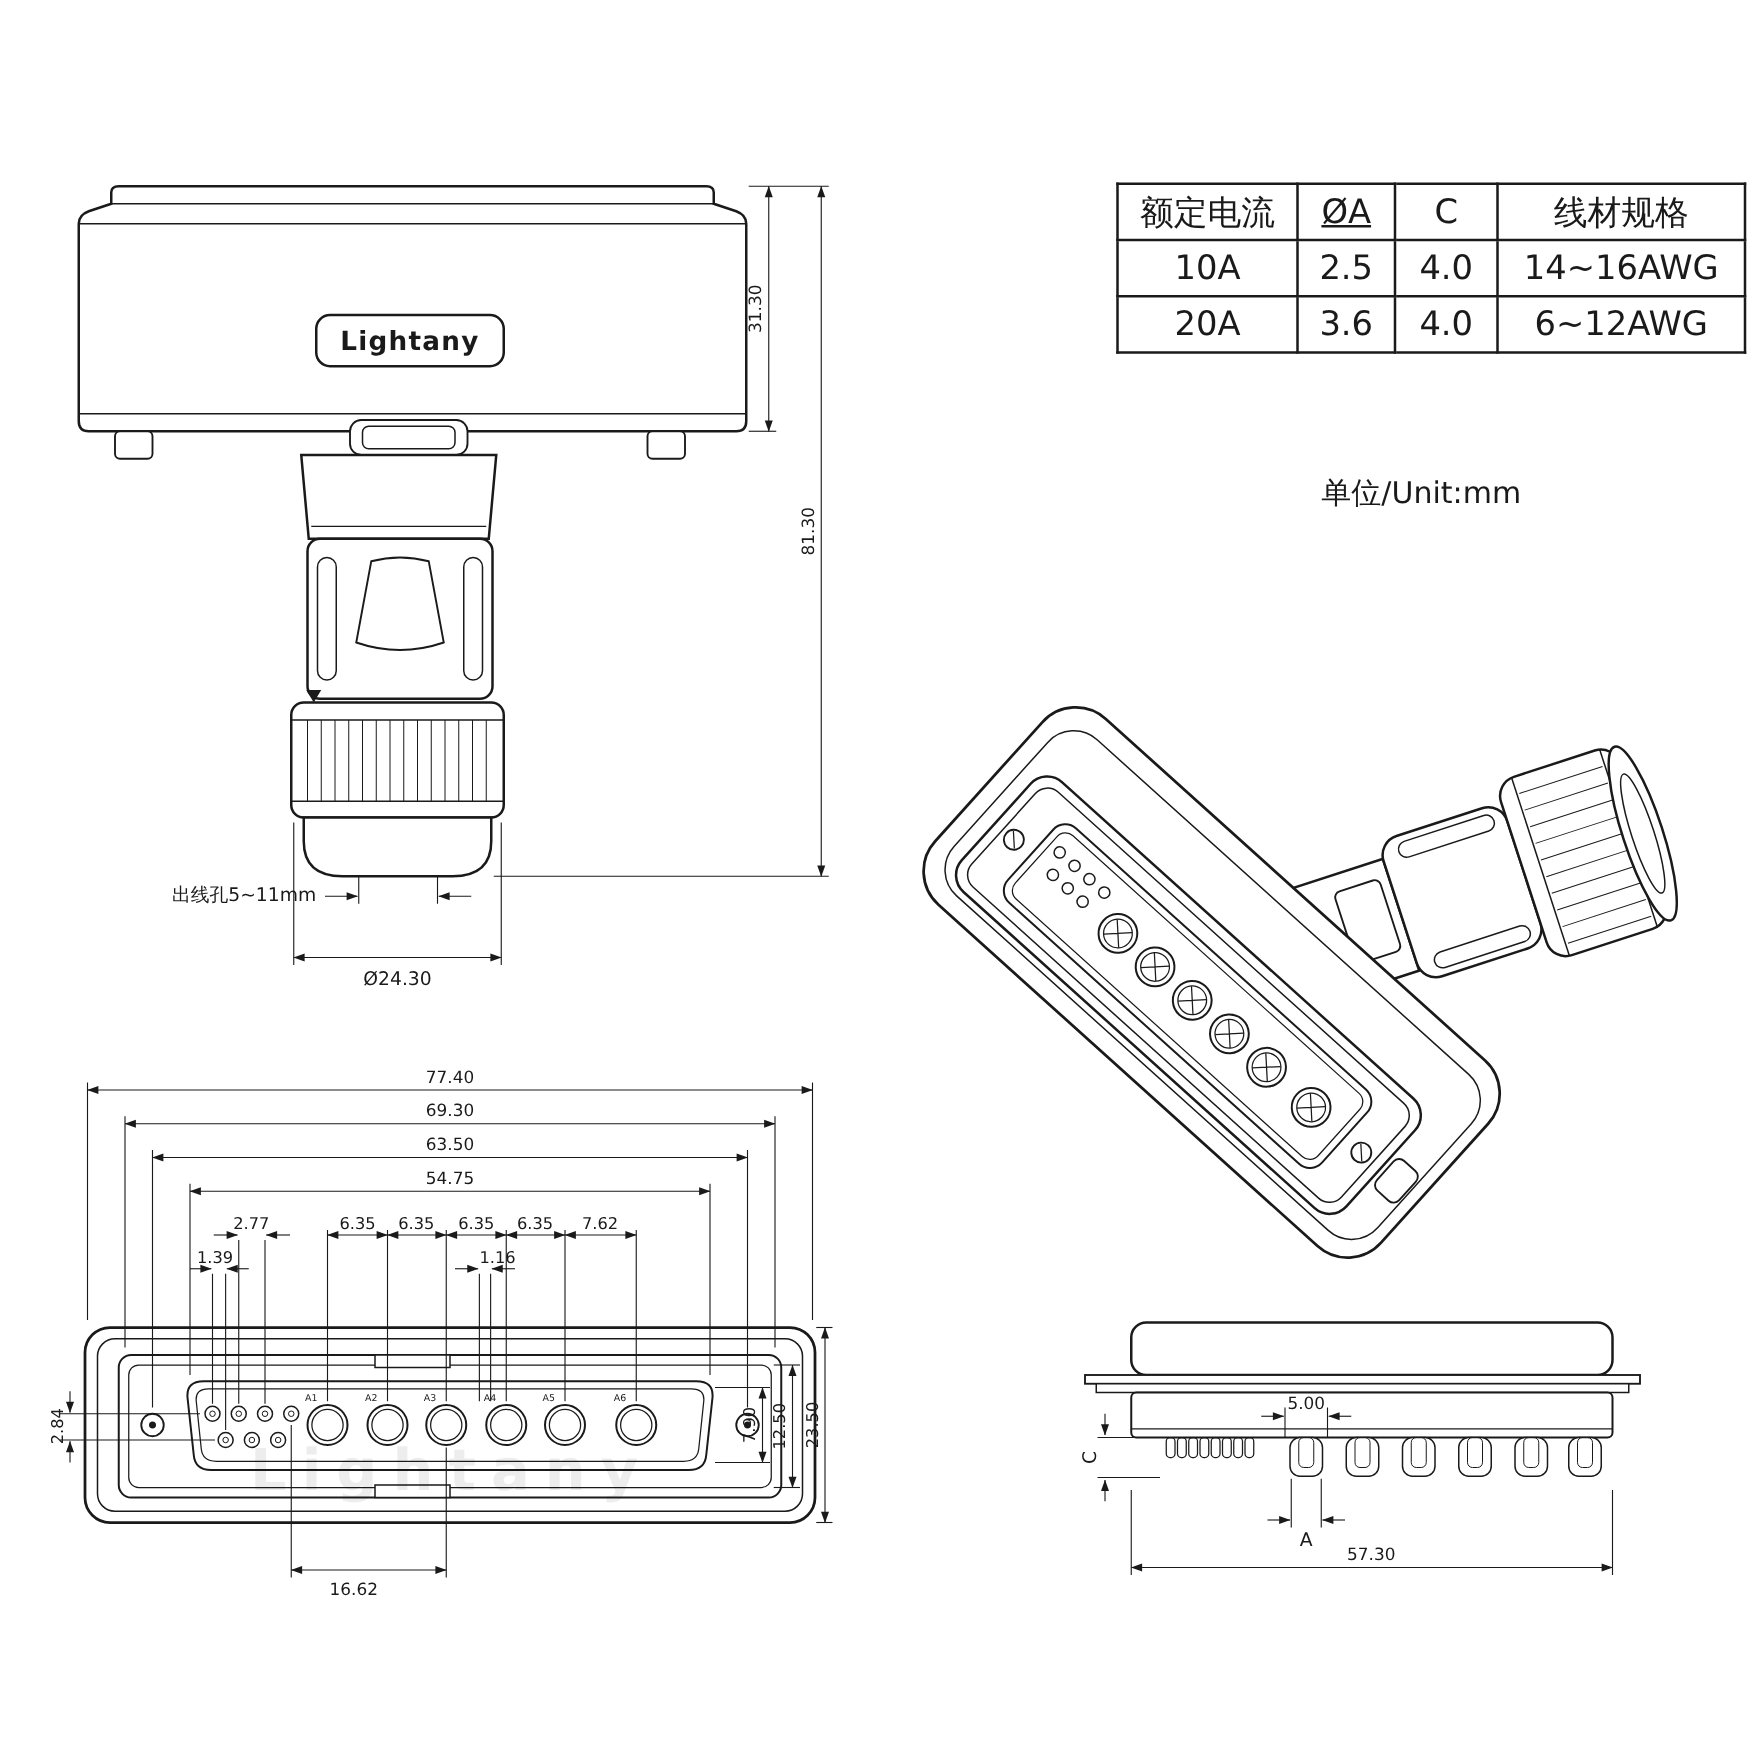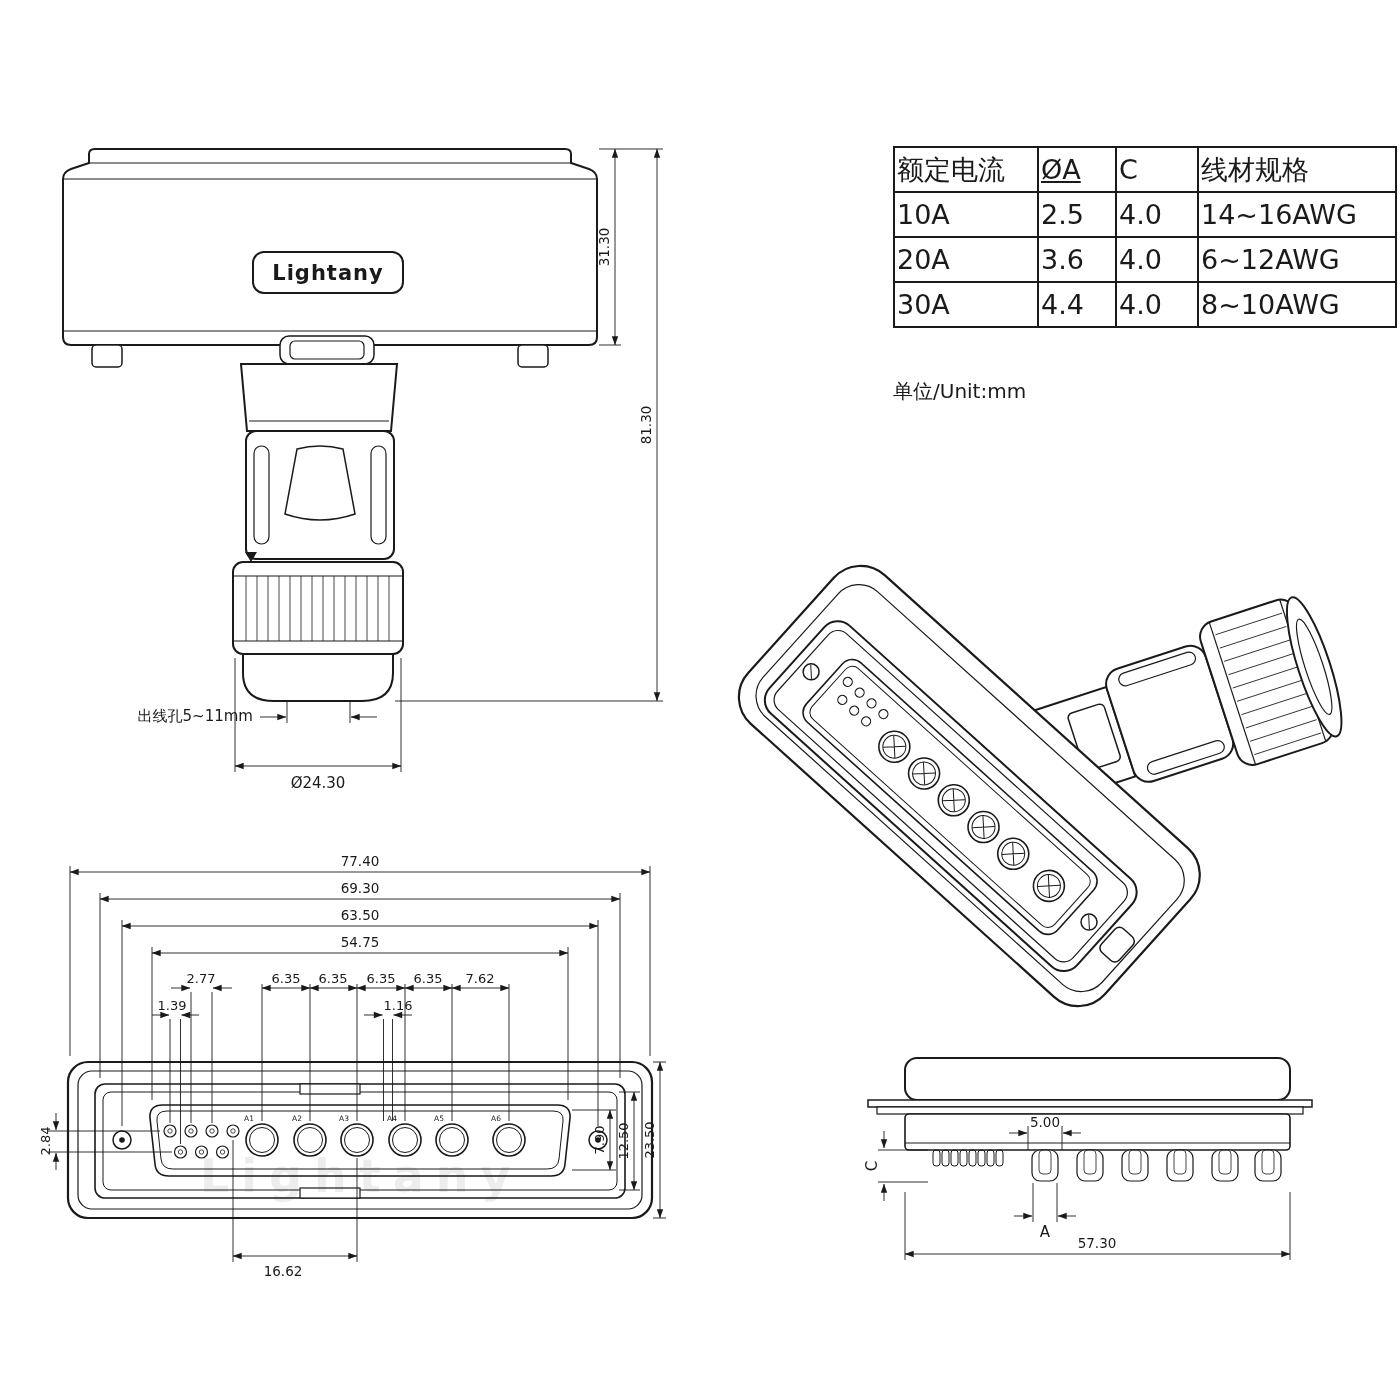--- a/index.html
+++ b/index.html
@@ -19,25 +19,25 @@
   .dim{fill:none;stroke:#1a1a1a;stroke-width:0.9;}
   .dt {font-size:13.5px;fill:#1a1a1a;}
   .dt15{font-size:15px;fill:#1a1a1a;}
   .dt13{font-size:13px;fill:#1a1a1a;}
   .ct {font-size:7.5px;fill:#1a1a1a;}
   .logo{font-size:21px;font-weight:bold;letter-spacing:1px;fill:#1a1a1a;}
   .wm{font-size:46px;font-weight:bold;letter-spacing:12px;fill:rgba(26,26,26,0.08);}
   
   #spec{position:absolute;left:893px;top:146px;}
   #spec table{border-collapse:collapse;table-layout:fixed;}
-  #spec td,#spec th{border:2px solid #1a1a1a;height:43px;text-align:left;
+  #spec td,#spec th{border:2px solid #1a1a1a;height:43px;text-align:center;
      font-size:27px;font-weight:normal;padding:0 2px;white-space:nowrap;color:#1a1a1a;}
   .c0{width:138px;}.c1{width:72px;text-decoration:underline;}.c2{width:76px;}.c3{width:192px;margin-left:18px;}
-  #unitnote{position:absolute;left:893px;top:378px;width:488px;text-align:left;
-     font-size:20px;color:#1a1a1a;}
+  #unitnote{position:absolute;left:893px;top:378px;width:488px;text-align:center;
+     font-size:24px;color:#1a1a1a;}
 </style>
 </head>
 <body>
 
 <div id="canvas">
 
 <svg id="drawing" width="1400" height="1400" viewBox="0 0 1400 1400">
   <defs>
     <marker id="ar" markerWidth="10" markerHeight="8" refX="9.2" refY="4" orient="auto-start-reverse" markerUnits="userSpaceOnUse">
       <path d="M0.5,0.8 L9.5,4 L0.5,7.2 Z" fill="#1a1a1a"></path>
@@ -504,24 +504,18 @@
       <td>2.5</td>
       <td>4.0</td>
       <td>14~16AWG</td>
     </tr>
     <tr>
       <td>20A</td>
       <td>3.6</td>
       <td>4.0</td>
       <td>6~12AWG</td>
     </tr>
-    <tr>
-      <td>30A</td>
-      <td>4.4</td>
-      <td>4.0</td>
-      <td>8~10AWG</td>
-    </tr>
   </tbody>
       </table>
 </div>
 <div id="unitnote">单位/Unit:mm</div>
 
 </div>
 
 </body></html>

